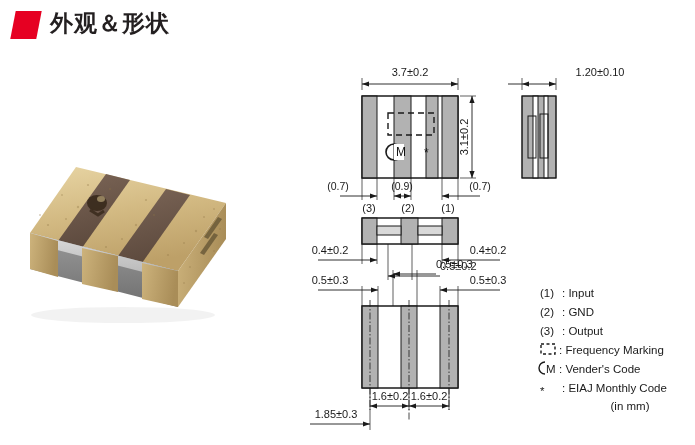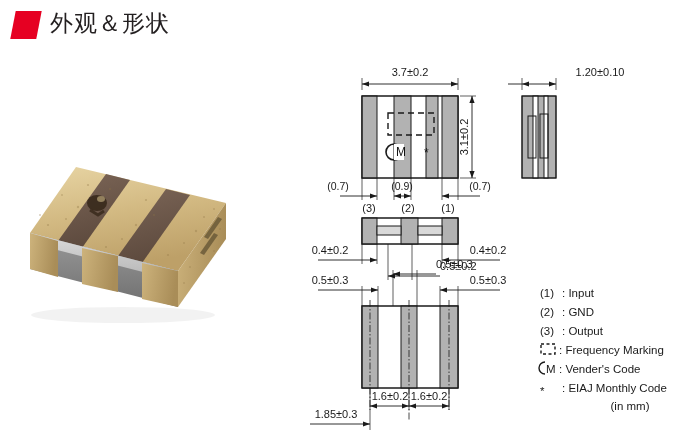--- a/index.html
+++ b/index.html
@@ -26,21 +26,21 @@
     position: absolute;
     left: 13px; top: 11px;
     width: 26px; height: 28px;
     background: #e60022;
     transform: skewX(-11deg);
   }
   #header-title {
     position: absolute;
     left: 50px; top: 8px;
     font-size: 23px;
-    font-weight: normal;
+    font-weight: bold;
     letter-spacing: 1px;
     color: #231f20;
     white-space: nowrap;
   }
 
   
   #photo-wrap {
     position: absolute;
     left: 18px; top: 155px;
     width: 270px; height: 200px;

